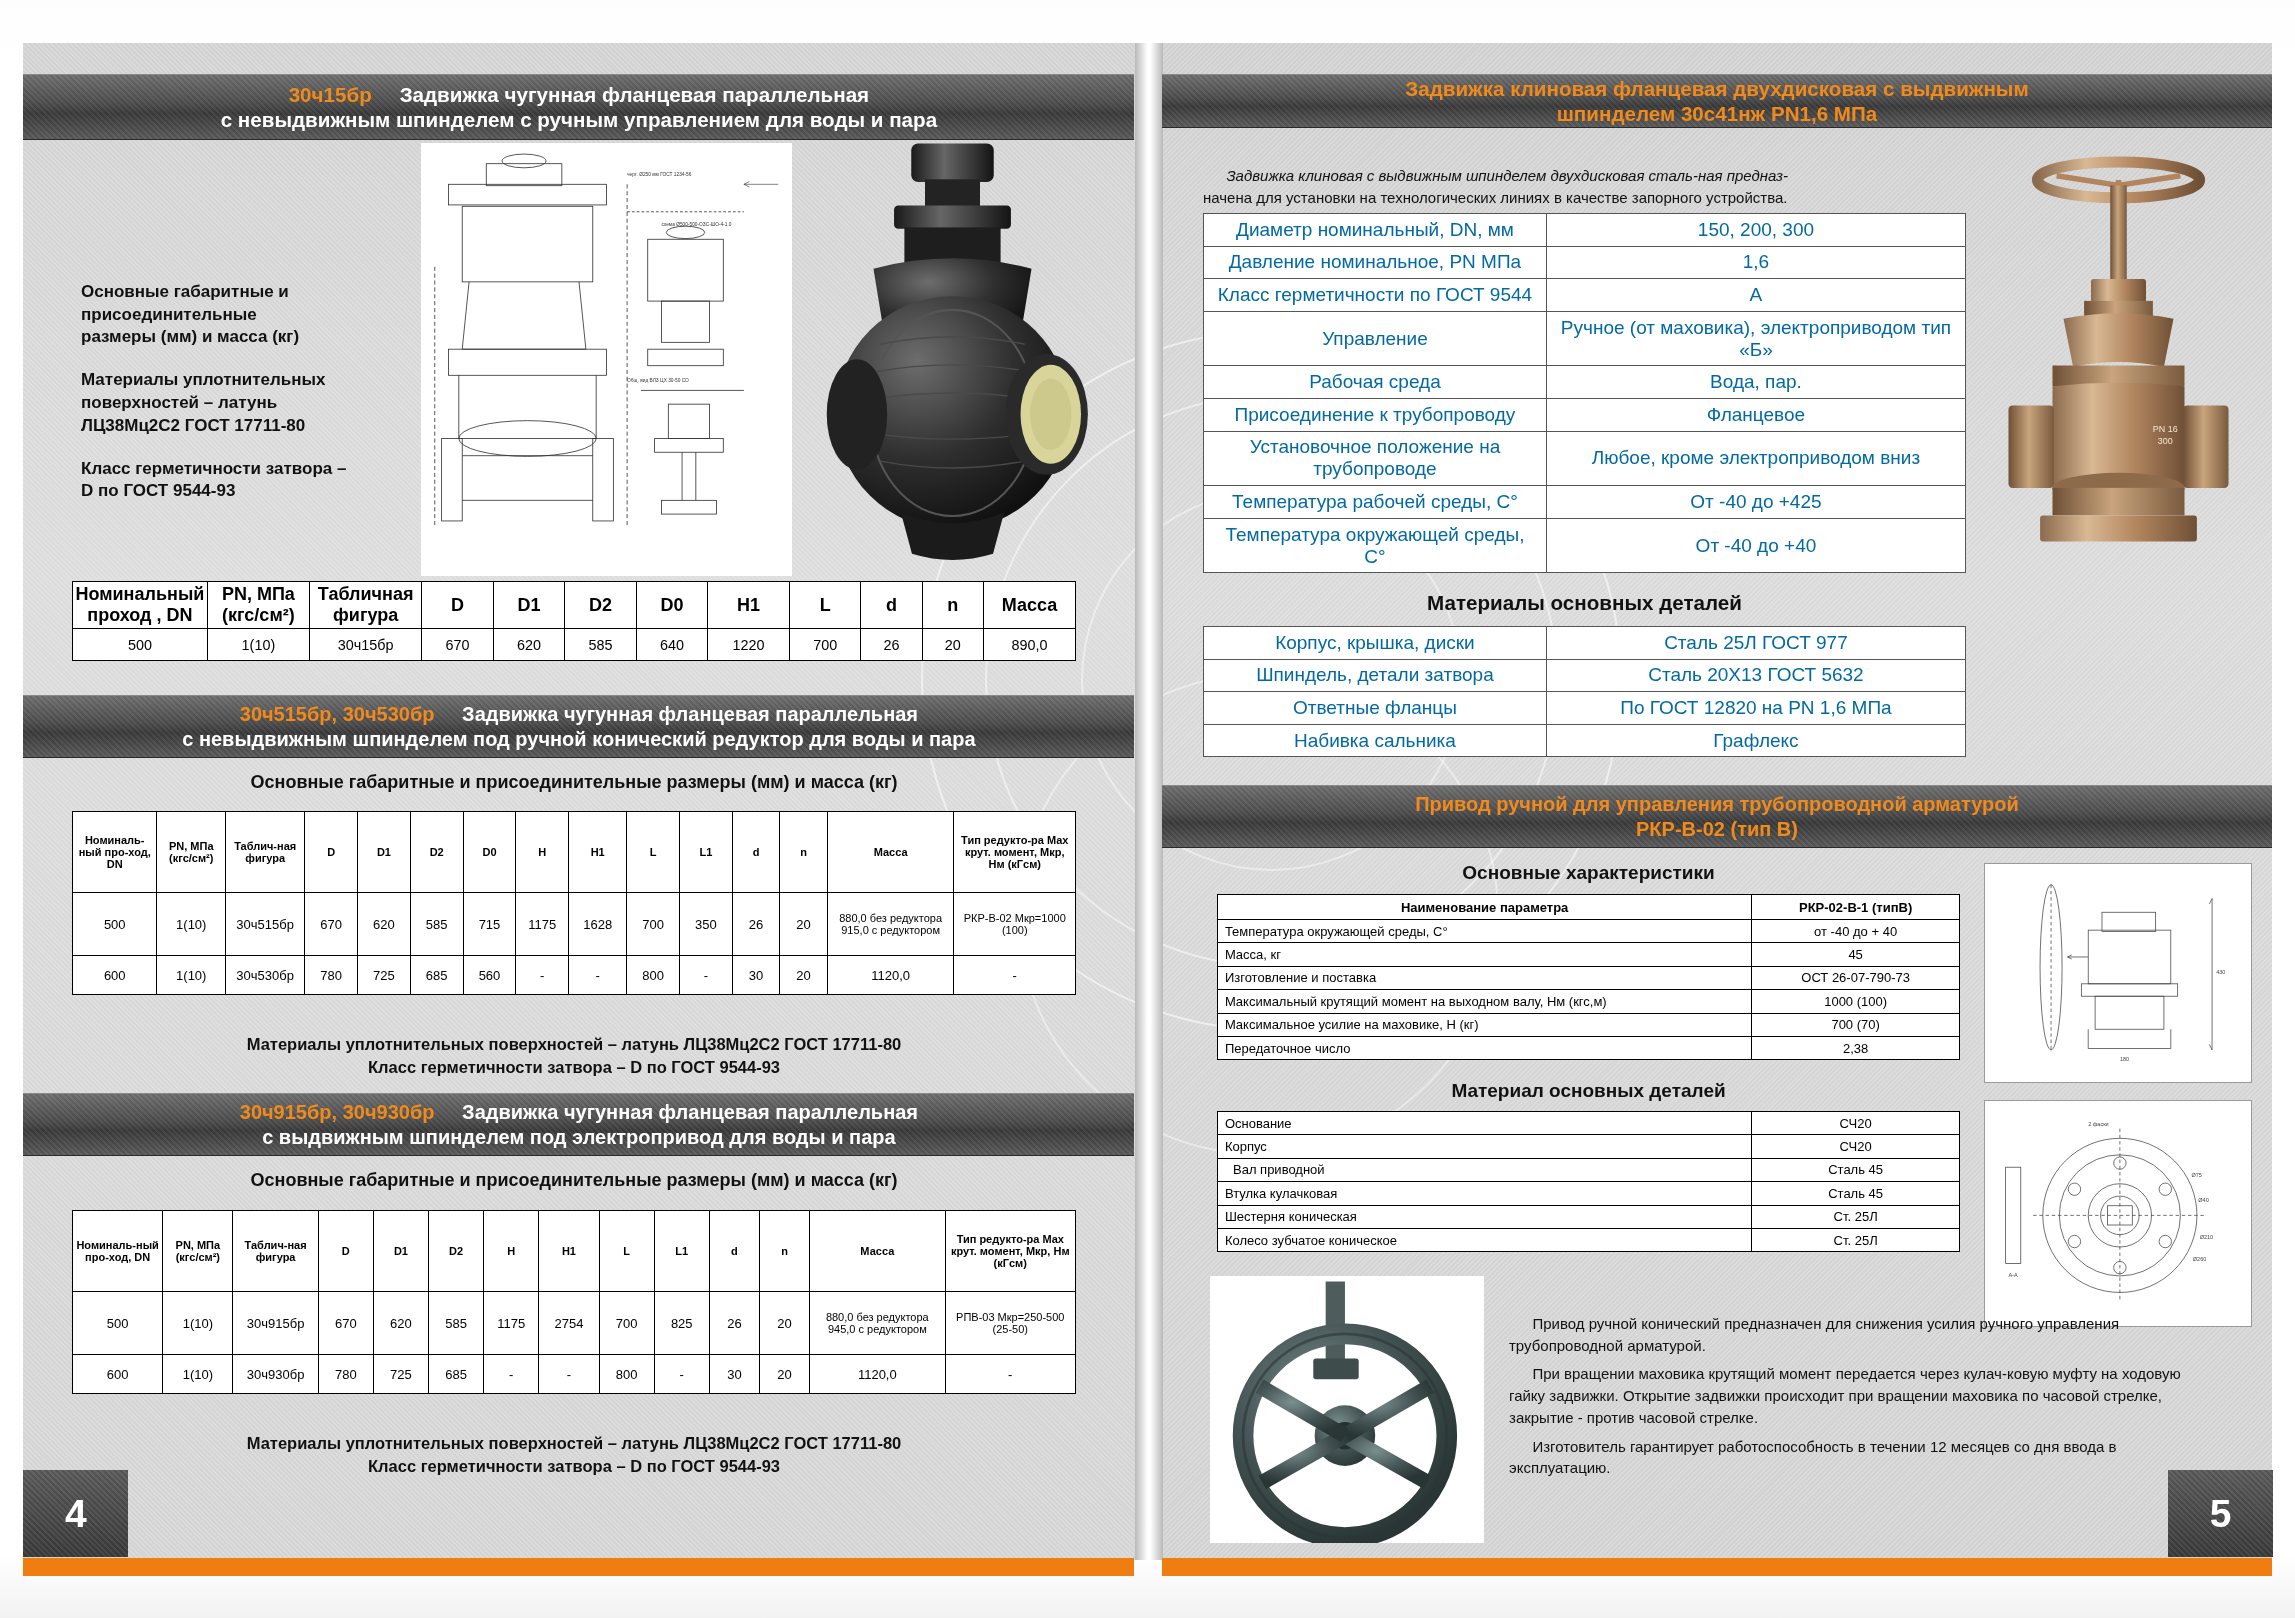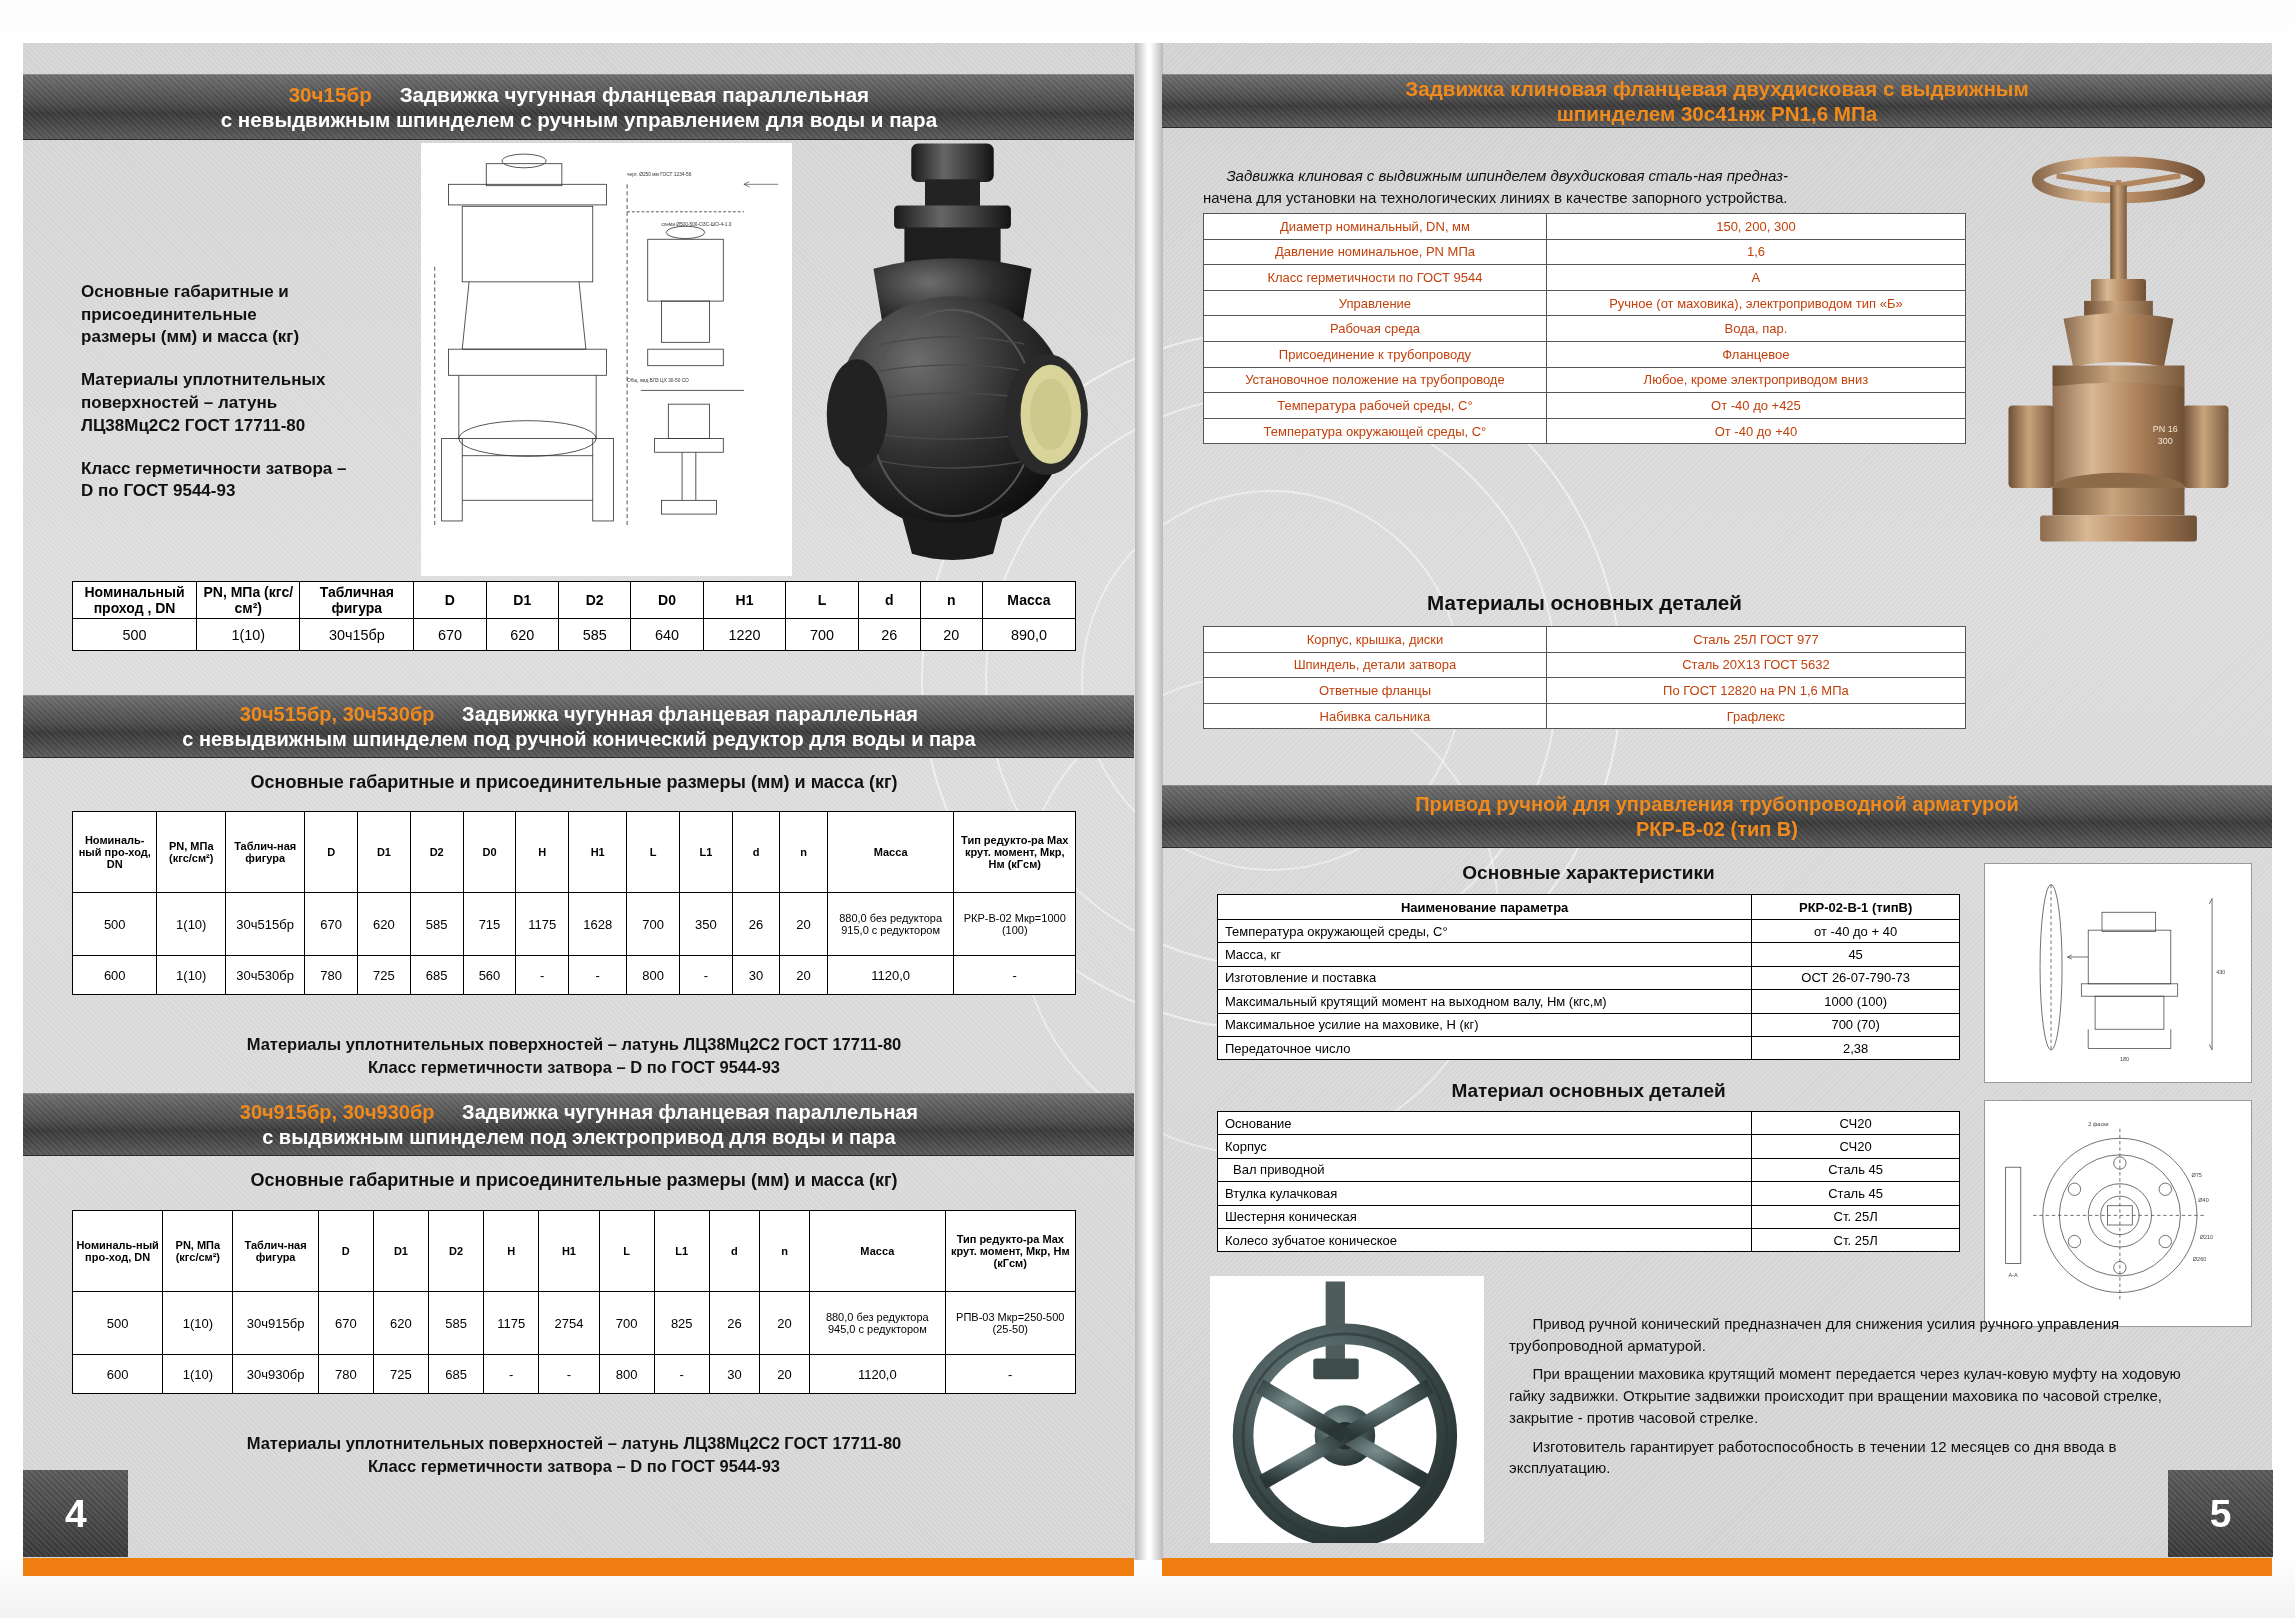--- a/index.html
+++ b/index.html
@@ -77,21 +77,21 @@
   table { border-collapse:collapse; background:#ffffff; }
   .tbl { position:absolute; z-index:6; }
   .tbl table { width:100%; }
   .tbl th, .tbl td {
     border:0.7px solid #000; text-align:center; vertical-align:middle;
     padding:2.1px 1.4px; color:#000; background:#fff;
   }
   .tbl th { font-weight:bold; }
 
   .spec table { width:100%; }
-  .spec td { border:0.7px solid #555; padding:4.8px 8.3px; font-size:13px; color:#c2410c; background:#fff; }
+  .spec td { border:0.7px solid #555; padding:4.8px 8.3px; font-size:19px; color:#0369a1; background:#fff; }
   .spec td.k { width:45%; }
 
   .secttitle { position:absolute; z-index:6; font-weight:bold; color:#111; text-align:center; }
 
   .para { position:absolute; z-index:6; color:#111; line-height:1.45; }
   .para p { margin:0 0 6.9px 0; text-indent:23.4px; }
 
   
   .pgnum {
     position:absolute; z-index:8; color:#fff; font-weight:bold;
@@ -214,21 +214,21 @@
       <ellipse cx="378" cy="402" rx="44" ry="72" fill="#d8d49a"></ellipse>
       <ellipse cx="378" cy="402" rx="30" ry="52" fill="#cdc88c"></ellipse>
       <ellipse cx="96" cy="402" rx="44" ry="80" fill="#222"></ellipse>
       <path d="M160 545 q75 30 150 0 l-16 60 q-59 18 -118 0 z" fill="#1b1b1b"></path>
     </svg>
   </div>
 
   <div class="tbl" style="left:72px; top:581px; width:1004px;">
     <table>
       <thead>
-        <tr style="font-size:14px;">
+        <tr style="font-size:18px;">
           <th style="width:12%;">Номинальный проход , DN</th>
           <th style="width:10%;">PN, МПа (кгс/см²)</th>
           <th style="width:11%;">Табличная фигура</th>
           <th style="width:7%;">D</th>
           <th style="width:7%;">D1</th>
           <th style="width:7%;">D2</th>
           <th style="width:7%;">D0</th>
           <th style="width:8%;">H1</th>
           <th style="width:7%;">L</th>
           <th style="width:6%;">d</th>

